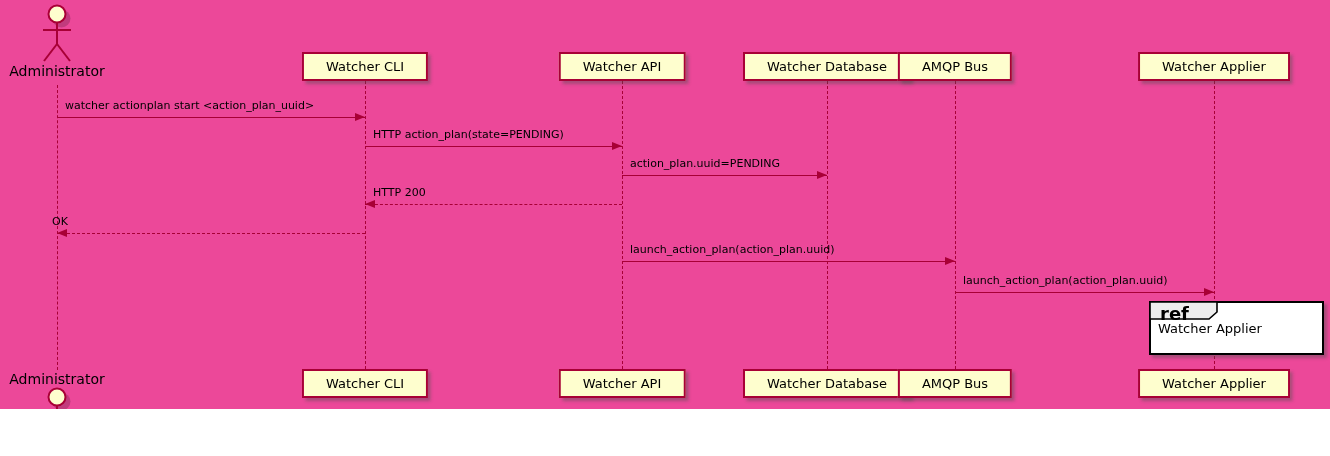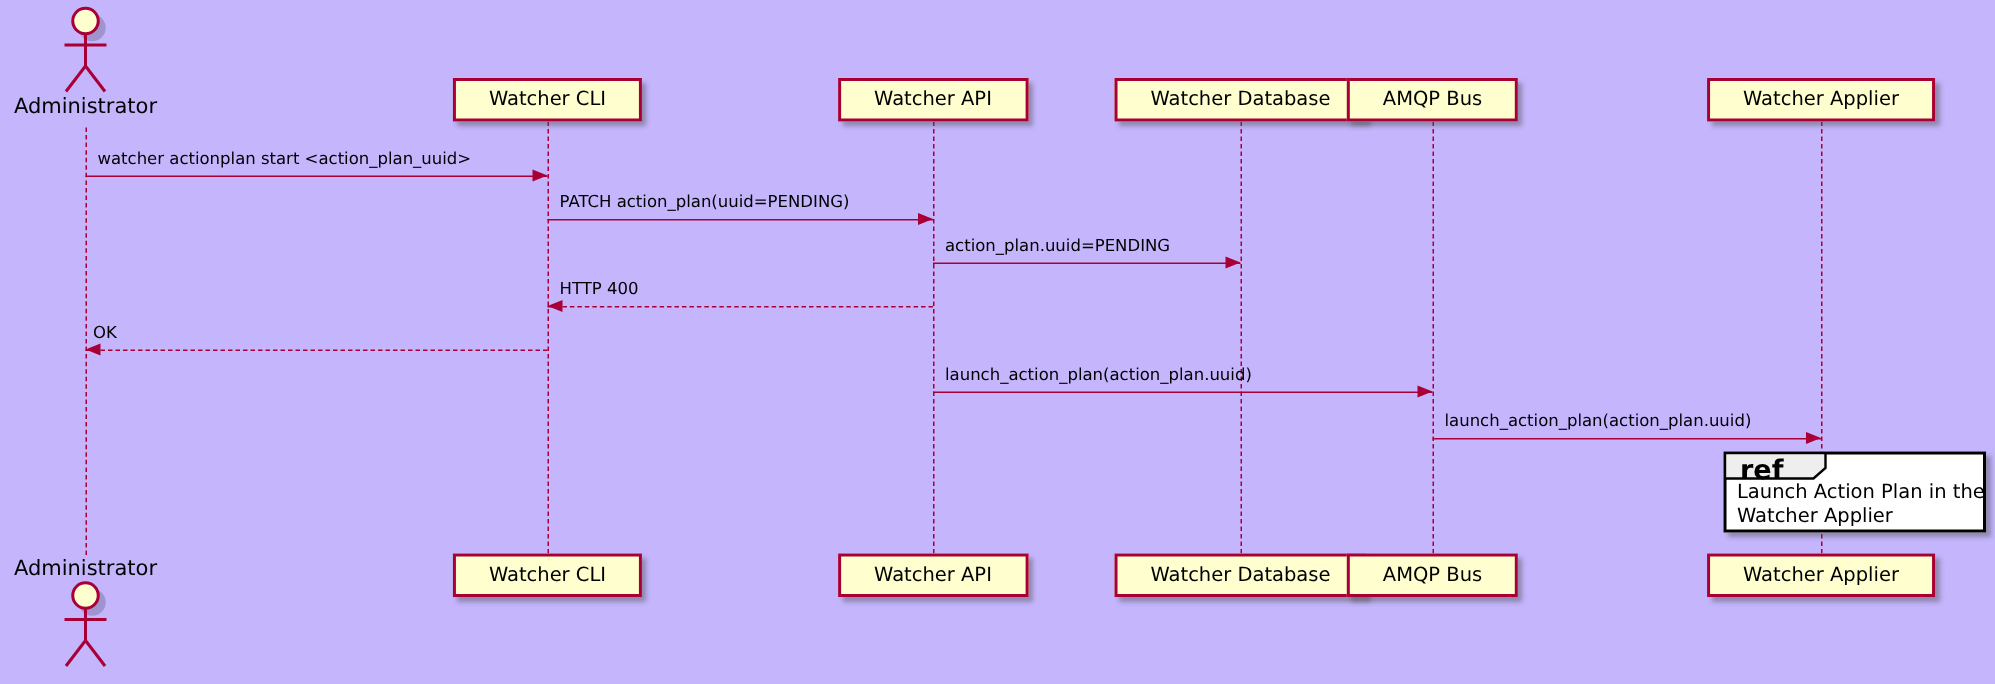--- a/index.html
+++ b/index.html
@@ -1,20 +1,20 @@
 <!DOCTYPE html>
 <html><head>
 <meta charset="utf-8">
 <style>
   html, body { margin: 0; padding: 0; background: #ffffff; }
   #stage {
     position: relative;
     width: 1330px;
-    height: 456px;
-    background: #c4b5fd;
+    height: 409px;
+    background: #ec4899;
     font-family: "DejaVu Sans", "Liberation Sans", sans-serif;
     overflow: hidden;
   }
   .pbox {
     position: absolute;
     transform: translateX(-50%);
     background: #FEFECE;
     border: 2px solid #A80036;
     color: #000000;
     font-size: 13px;
@@ -125,41 +125,40 @@
       <div class="pbox" style="left: 955px; top: 369px;">AMQP Bus</div>
       <div class="lifeline" style="left: 955px; top: 81px; height: 288px;"></div>
       <div class="pbox" style="left: 1214px; top: 52px;">Watcher Applier</div>
       <div class="pbox" style="left: 1214px; top: 369px;">Watcher Applier</div>
       <div class="lifeline" style="left: 1214px; top: 81px; height: 288px;"></div>
       <div class="msg-line solid" style="left: 57px; top: 117px; width: 308px;"></div>
       <div class="arrowhead right" style="top: 113px; left: 355px;"></div>
       <div class="msg-label" style="left: 65px; top: 99px;">watcher actionplan start &lt;action_plan_uuid&gt;</div>
       <div class="msg-line solid" style="left: 365px; top: 146px; width: 257px;"></div>
       <div class="arrowhead right" style="top: 142px; left: 612px;"></div>
-      <div class="msg-label" style="left: 373px; top: 128px;">PATCH action_plan(uuid=PENDING)</div>
+      <div class="msg-label" style="left: 373px; top: 128px;">HTTP action_plan(state=PENDING)</div>
       <div class="msg-line solid" style="left: 622px; top: 175px; width: 205px;"></div>
       <div class="arrowhead right" style="top: 171px; left: 817px;"></div>
       <div class="msg-label" style="left: 630px; top: 157px;">action_plan.uuid=PENDING</div>
       <div class="msg-line dashed" style="left: 365px; top: 204px; width: 257px;"></div>
       <div class="arrowhead left" style="top: 200px; left: 365px;"></div>
-      <div class="msg-label" style="left: 373px; top: 186px;">HTTP 400</div>
+      <div class="msg-label" style="left: 373px; top: 186px;">HTTP 200</div>
       <div class="msg-line dashed" style="left: 57px; top: 233px; width: 308px;"></div>
       <div class="arrowhead left" style="top: 229px; left: 57px;"></div>
-      <div class="msg-label" style="left: 62px; top: 215px;">OK</div>
+      <div class="msg-label" style="left: 52px; top: 215px;">OK</div>
       <div class="msg-line solid" style="left: 622px; top: 261px; width: 333px;"></div>
       <div class="arrowhead right" style="top: 257px; left: 945px;"></div>
       <div class="msg-label" style="left: 630px; top: 243px;">launch_action_plan(action_plan.uuid)</div>
       <div class="msg-line solid" style="left: 955px; top: 292px; width: 259px;"></div>
       <div class="arrowhead right" style="top: 288px; left: 1204px;"></div>
       <div class="msg-label" style="left: 963px; top: 274px;">launch_action_plan(action_plan.uuid)</div>
     </div>
 
   <div id="ref-box">
     <svg id="ref-tab" width="68" height="18" viewBox="0 0 68 18">
       <polygon points="0,0 67,0 67,10 59,17 0,17" fill="#EEEEEE" stroke="#000000" stroke-width="1.6"></polygon>
     </svg>
     <div id="ref-keyword">ref</div>
     <div id="ref-text">
-      <div>Launch Action Plan in the</div>
       <div>Watcher Applier</div>
     </div>
   </div>
 </div>
 
 </body></html>

